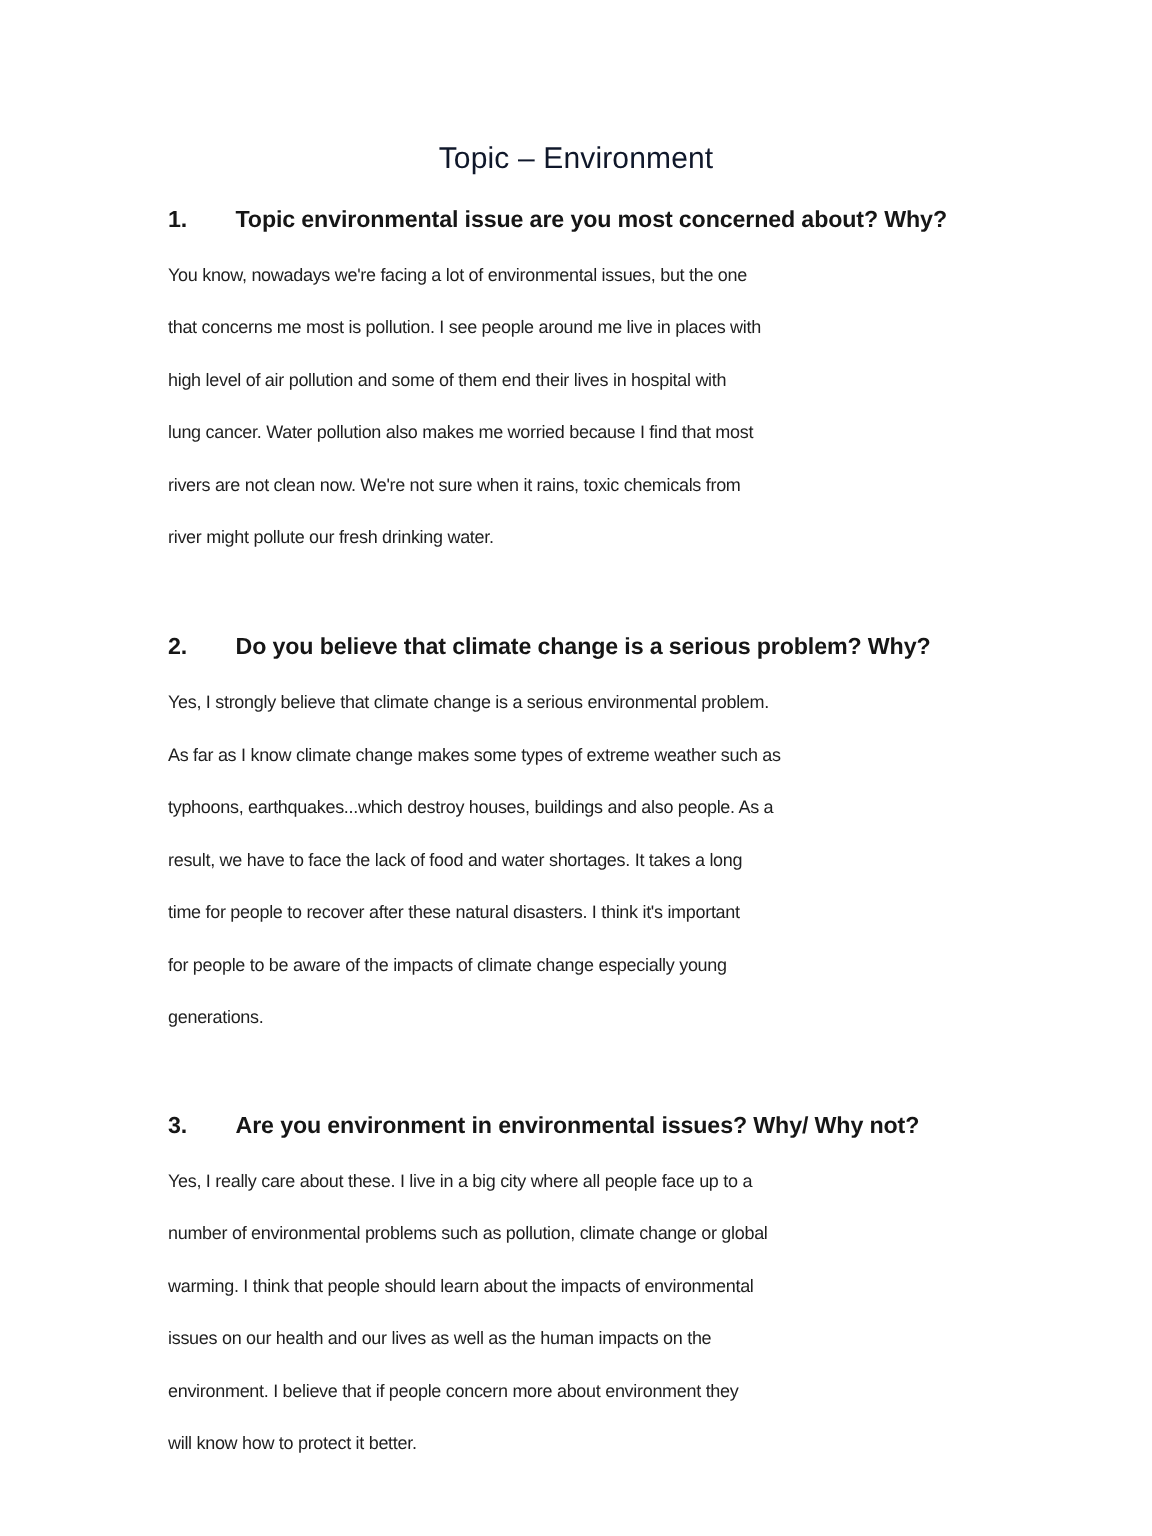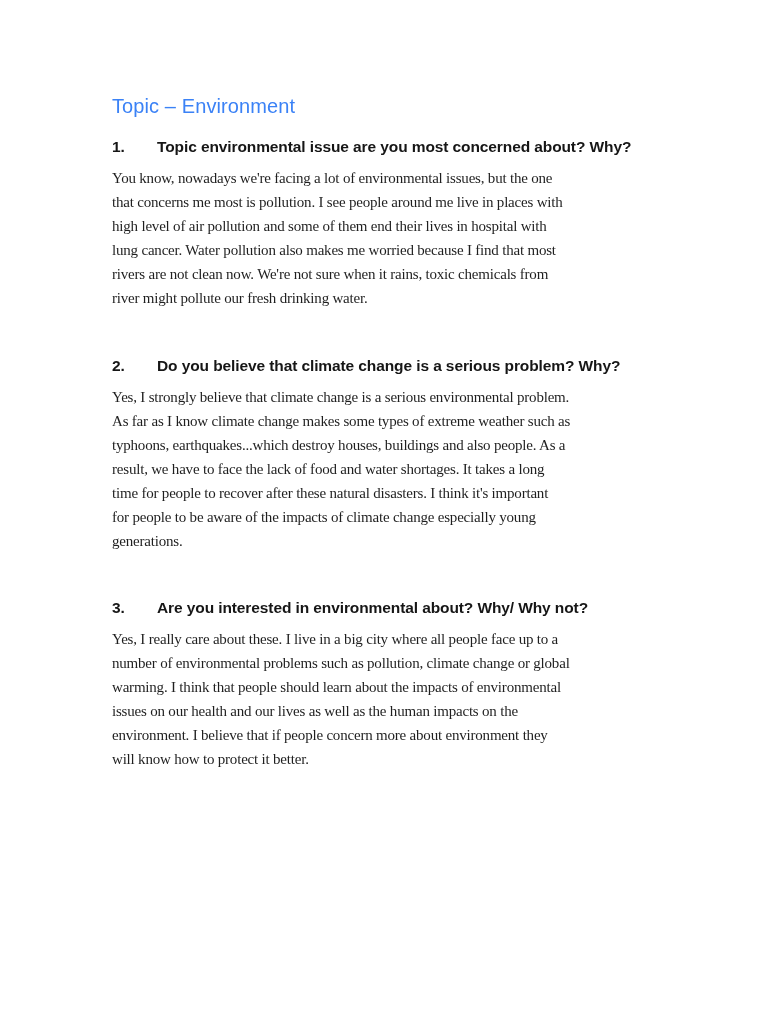--- a/index.html
+++ b/index.html
@@ -11,25 +11,25 @@
     font-family: "Liberation Sans", "DejaVu Sans", sans-serif;
     color: #1f1f1f;
   }
   .doc-page {
     width: 768px;
     height: 1024px;
     background: #ffffff;
     padding: 93px 112px 0 112px;
   }
   .doc-title {
-    text-align: left;
+    text-align: center;
     font-size: 20px;
     line-height: 26px;
     font-weight: 400;
-    color: #3b82f6;
+    color: #0f172a;
     letter-spacing: 0.1px;
   }
   .qa-section .question-row {
     display: flex;
     align-items: flex-start;
     font-weight: 700;
     font-size: 15.5px;
     line-height: 21px;
     color: #161616;
     letter-spacing: -0.1px;
@@ -37,26 +37,25 @@
   .question-number {
     width: 45px;
     flex: 0 0 45px;
   }
   .question-text {
     flex: 1 1 auto;
     white-space: nowrap;
   }
   .answer-paragraph {
     margin-top: 9px;
-    font-size: 15px;
-    line-height: 24px;
+    font-size: 12px;
+    line-height: 35px;
     letter-spacing: -0.2px;
     color: #1f1f1f;
     white-space: pre;
-    font-family: Liberation Serif, serif;
   }
   .section-1 .question-row { margin-top: 17px; }
   .section-2 .question-row { margin-top: 45px; }
   .section-3 .question-row { margin-top: 44px; }
 </style>
 </head>
 <body>
 
 <div class="doc-page">
 
@@ -85,21 +84,21 @@
 typhoons, earthquakes...which destroy houses, buildings and also people. As a
 result, we have to face the lack of food and water shortages. It takes a long
 time for people to recover after these natural disasters. I think it's important
 for people to be aware of the impacts of climate change especially young
 generations.</div>
   </div>
 
   <div class="qa-section section-3">
     <div class="question-row">
       <span class="question-number">3.</span>
-      <span class="question-text">Are you interested in environmental about? Why/ Why not?</span>
+      <span class="question-text">Are you environment in environmental issues? Why/ Why not?</span>
     </div>
     <div class="answer-paragraph">Yes, I really care about these. I live in a big city where all people face up to a
 number of environmental problems such as pollution, climate change or global
 warming. I think that people should learn about the impacts of environmental
 issues on our health and our lives as well as the human impacts on the
 environment. I believe that if people concern more about environment they
 will know how to protect it better.</div>
   </div>
 
 </div>

